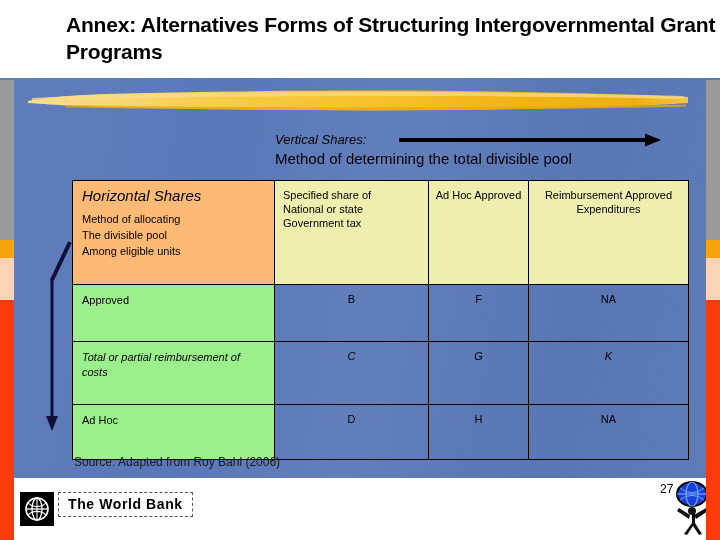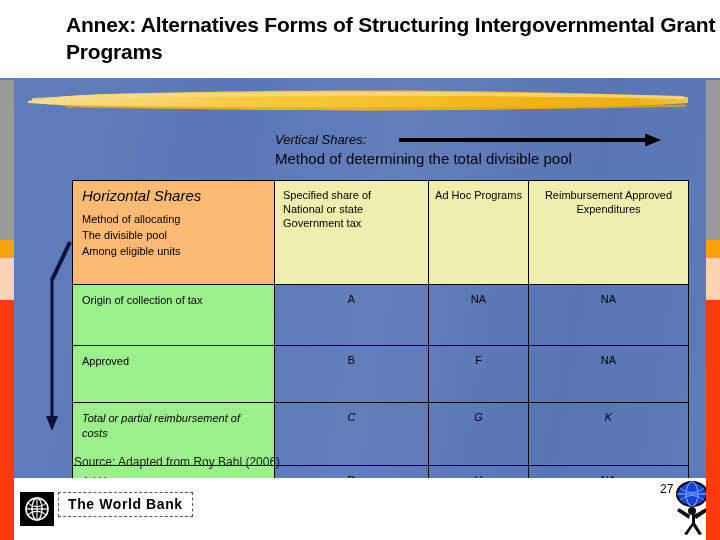--- a/index.html
+++ b/index.html
@@ -305,34 +305,28 @@
           <div class="hs-sub">Method of allocating</div>
           <div class="hs-sub">The divisible pool</div>
           <div class="hs-sub">Among eligible units</div>
         </td>
         <td class="hdr-yellow">
           <div class="hdr-small">Specified share of</div>
           <div class="hdr-small">National or state</div>
           <div class="hdr-small">Government tax</div>
         </td>
         <td class="hdr-yellow-c">
-          <div class="hdr-small">Ad Hoc Programs</div>
+          <div class="hdr-small">Ad Hoc Approved</div>
         </td>
         <td class="hdr-yellow-c">
           <div class="hdr-small">Reimbursement Approved</div>
           <div class="hdr-small">Expenditures</div>
         </td>
       </tr>
 
-      <tr>
-        <td class="cell-green r1">Origin of collection of tax</td>
-        <td class="cell-blue r1">A</td>
-        <td class="cell-blue r1">NA</td>
-        <td class="cell-blue r1">NA</td>
-      </tr>
 
       <tr>
         <td class="cell-green r2">Approved</td>
         <td class="cell-blue r2">B</td>
         <td class="cell-blue r2">F</td>
         <td class="cell-blue r2">NA</td>
       </tr>
 
       <tr>
         <td class="cell-green r3">Total or partial reimbursement of costs</td>

